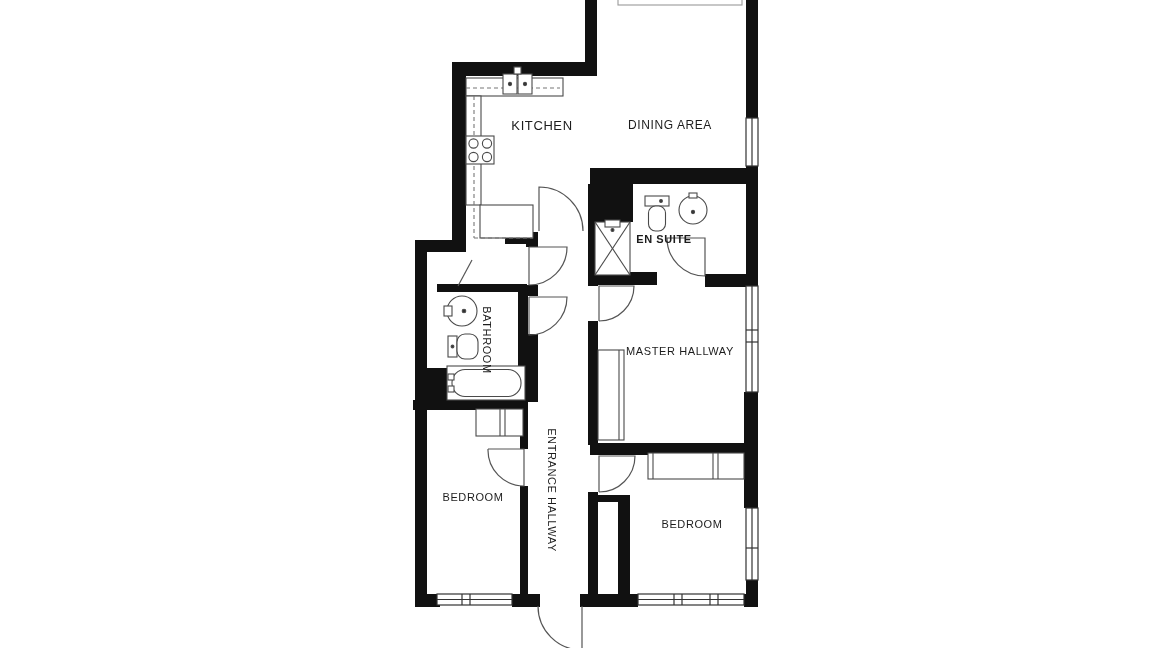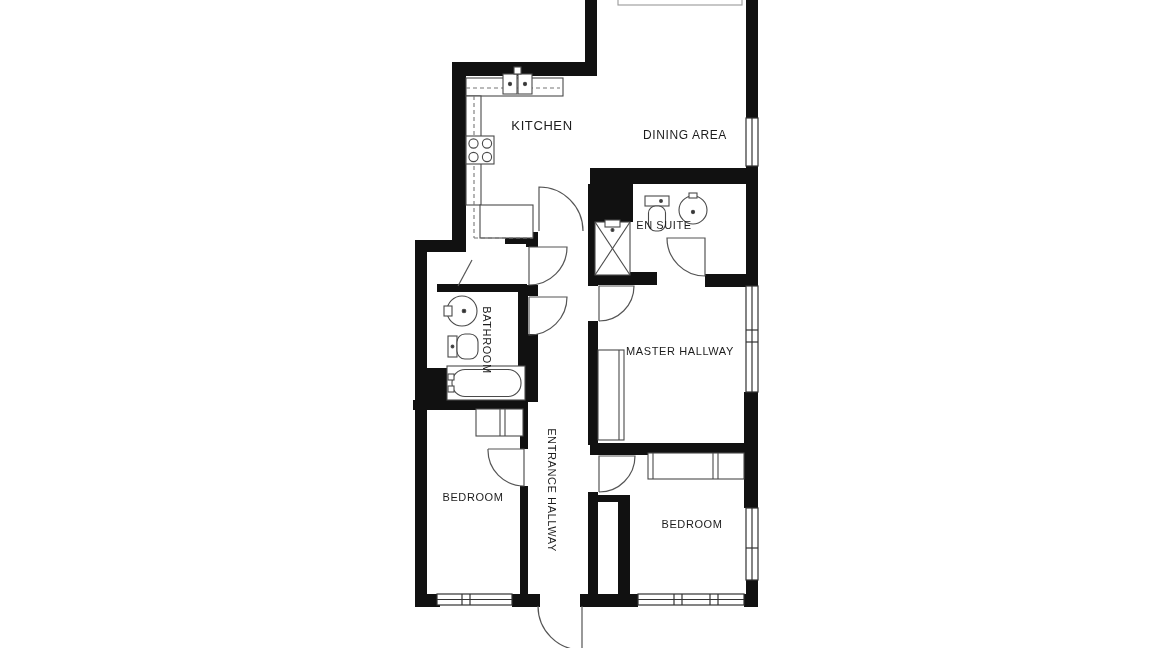--- a/index.html
+++ b/index.html
@@ -202,23 +202,23 @@
         <rect x="648" y="453" width="96" height="26"></rect>
         <line x1="713" y1="453" x2="713" y2="479"></line>
         <line x1="718" y1="453" x2="718" y2="479"></line>
         <line x1="653" y1="453" x2="653" y2="479"></line>
       </g>
     </g>
   </svg>
 
   <div class="room-label" style="left:542px;top:125px;font-size:13px;">KITCHEN</div>
 
-  <div class="room-label" style="left:670px;top:135px;margin-left:15px;">DINING AREA</div>
-
-  <div class="room-label small" style="left:664px;top:225px;">EN SUITE</div>
+  <div class="room-label" style="left:670px;top:125px;">DINING AREA</div>
+
+  <div class="room-label small" style="left:664px;top:239px;font-weight:bold;">EN SUITE</div>
 
   <div class="room-label small" style="left:680px;top:351px;">MASTER HALLWAY</div>
 
   <div class="room-label small vertical" style="left:487px;top:340px;">BATHROOM</div>
 
   <div class="room-label small" style="left:473px;top:497px;">BEDROOM</div>
 
   <div class="room-label small" style="left:692px;top:524px;">BEDROOM</div>
 
   <div class="room-label small vertical" style="left:552px;top:490px;">ENTRANCE HALLWAY</div>

